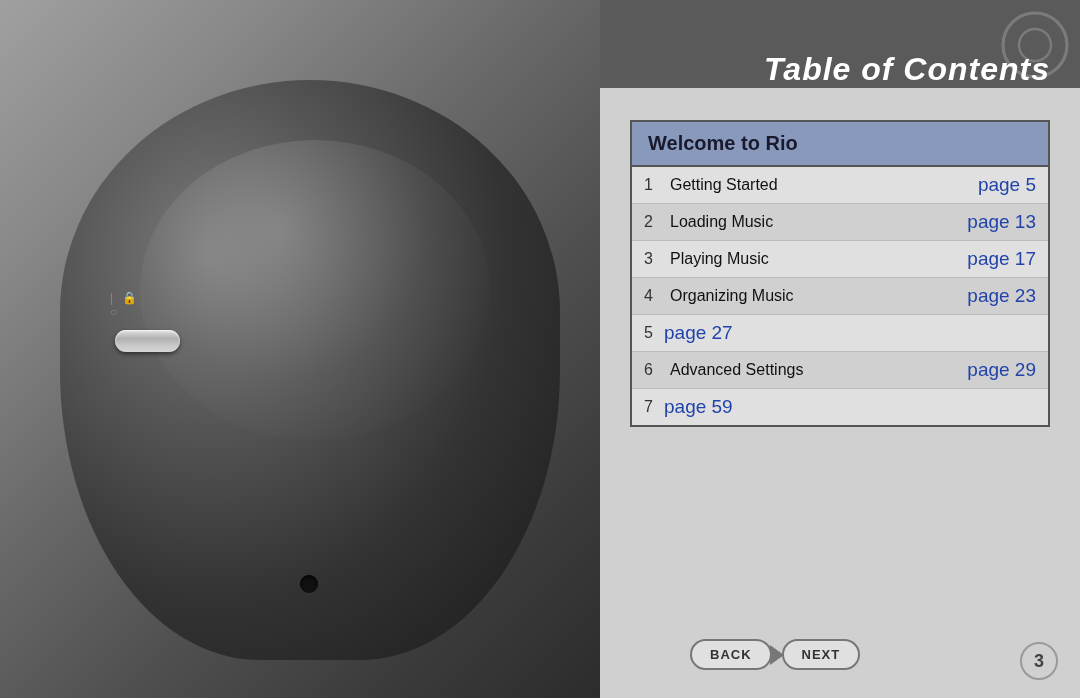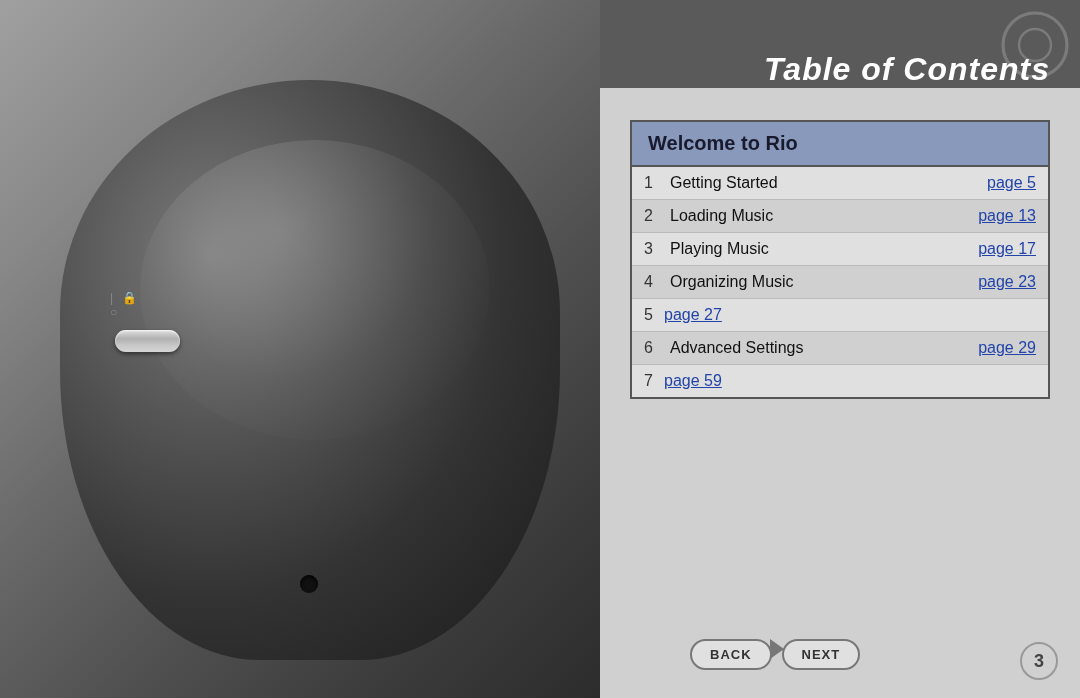--- a/index.html
+++ b/index.html
@@ -174,33 +174,33 @@
 
     .toc-title {
       font-size: 16px;
       font-weight: 400;
       color: #111;
       flex: 1;
       margin-left: 6px;
     }
 
     .toc-page {
-      font-size: 16px;
+      font-size: 19px;
       color: #2244aa;
       font-weight: 400;
-      text-decoration: underline;
     }
 
     
     .nav-buttons {
       position: absolute;
       bottom: 28px;
       left: 50%;
       transform: translateX(-150px);
       display: flex;
+      align-items: center;
       gap: 0;
     }
 
     .nav-btn {
       background: #e0e0e0;
       border: 2px solid #777;
       border-radius: 20px;
       padding: 6px 18px;
       font-size: 13px;
       font-weight: 700;

